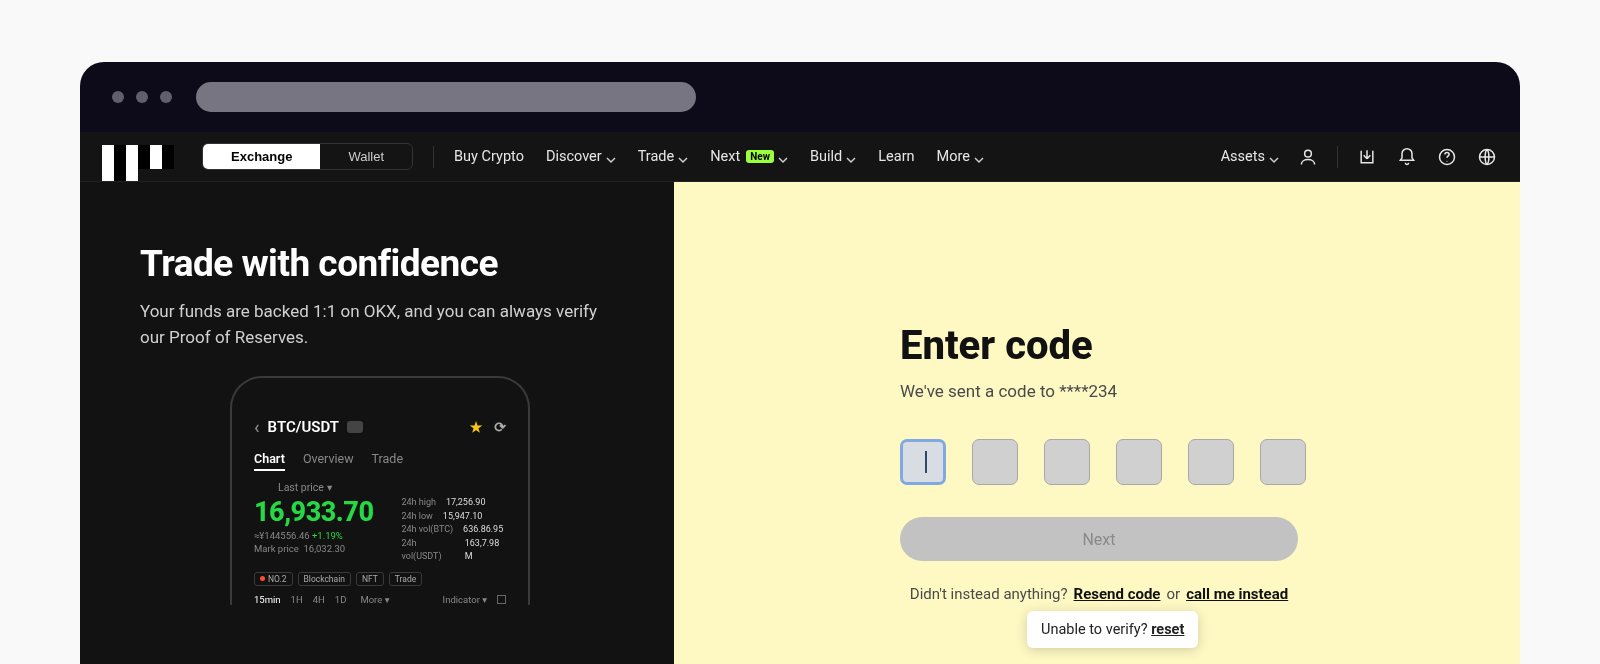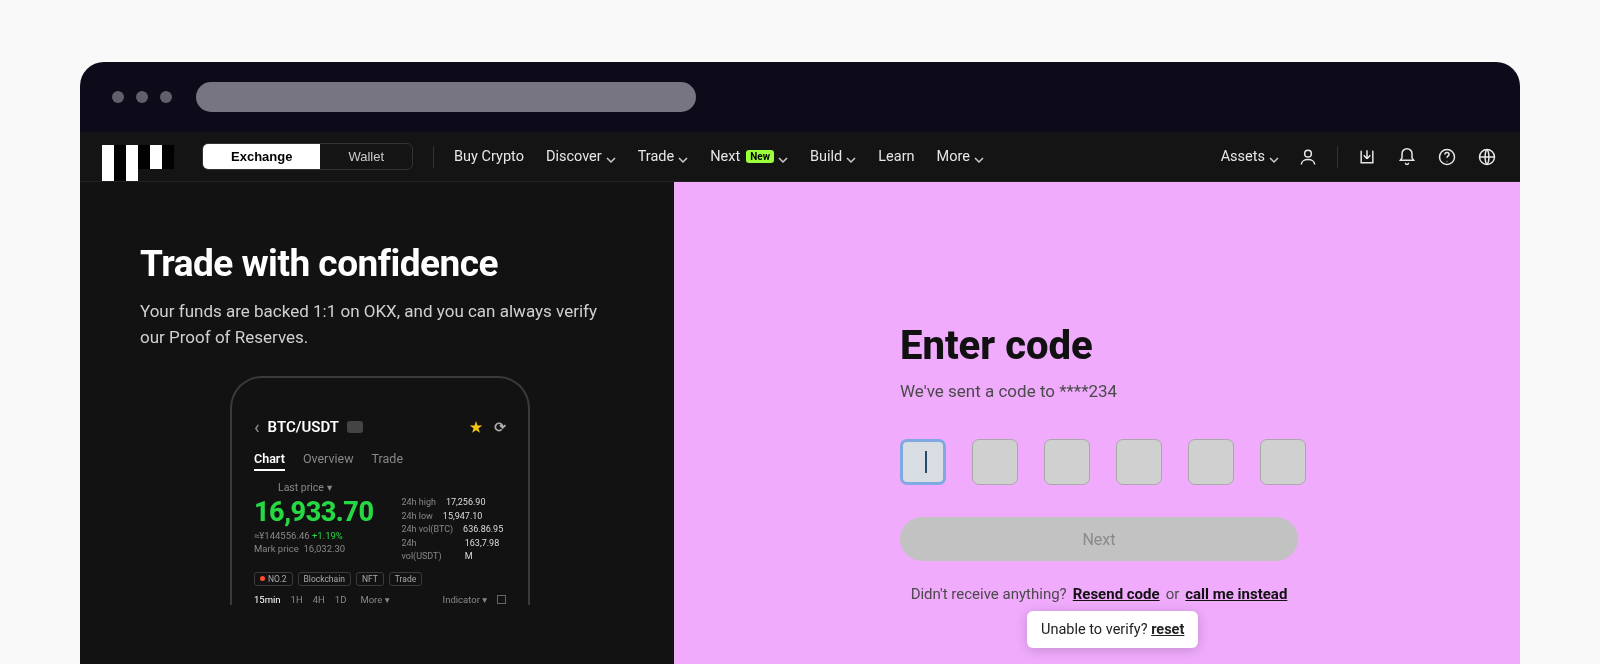--- a/index.html
+++ b/index.html
@@ -118,21 +118,21 @@
   font-size: 8.5px; color: #aaa; border: 1px solid #3a3a3a; border-radius: 3px; padding: 1px 5px;
   display: flex; align-items: center; gap: 3px;
 }
 .tag.hot::before { content: ''; width: 5px; height: 5px; background: #ff4d2d; border-radius: 50%; display: inline-block; }
 .tf-row { display: flex; gap: 10px; margin-top: 8px; font-size: 9.5px; color: #888; align-items: center; }
 .tf-row .active { color: #fff; }
 .tf-row .more { margin-left: 4px; }
 .tf-row .ind { margin-left: auto; }
 .tf-row .grid-icon { width: 9px; height: 9px; border: 1px solid #666; }
 .right-pane {
-  flex: 1; background: #f0abfc; color: #222;
+  flex: 1; background: #fef9c3; color: #222;
   padding: 140px 0 0 226px;
   position: relative;
 }
 .code-title { font-size: 40px; font-weight: 800; color: #111; }
 .code-sub { font-size: 17px; color: #4a4a4a; margin-top: 12px; }
 .otp-row { display: flex; gap: 26px; margin-top: 38px; }
 .otp-box {
   width: 46px; height: 46px; border-radius: 7px;
   background: #d0d0d0; border: 1.5px solid #a8a8a8;
 }
@@ -357,21 +357,21 @@
               <div class="cursor"></div>
             </div>
           <div class="otp-box"></div>
           <div class="otp-box"></div>
           <div class="otp-box"></div>
           <div class="otp-box"></div>
           <div class="otp-box"></div>
         </div>
         <div class="next-btn">Next</div>
         <div class="help-row">
-          <span>Didn't receive anything?</span>
+          <span>Didn't instead anything?</span>
           <span class="link">Resend code</span>
           <span>or</span>
           <span class="link">call me instead</span>
         </div>
         <div class="tooltip-box">
           <span>Unable to verify?</span>
           <span class="link">reset</span>
         </div>
       </div>
     </div>

